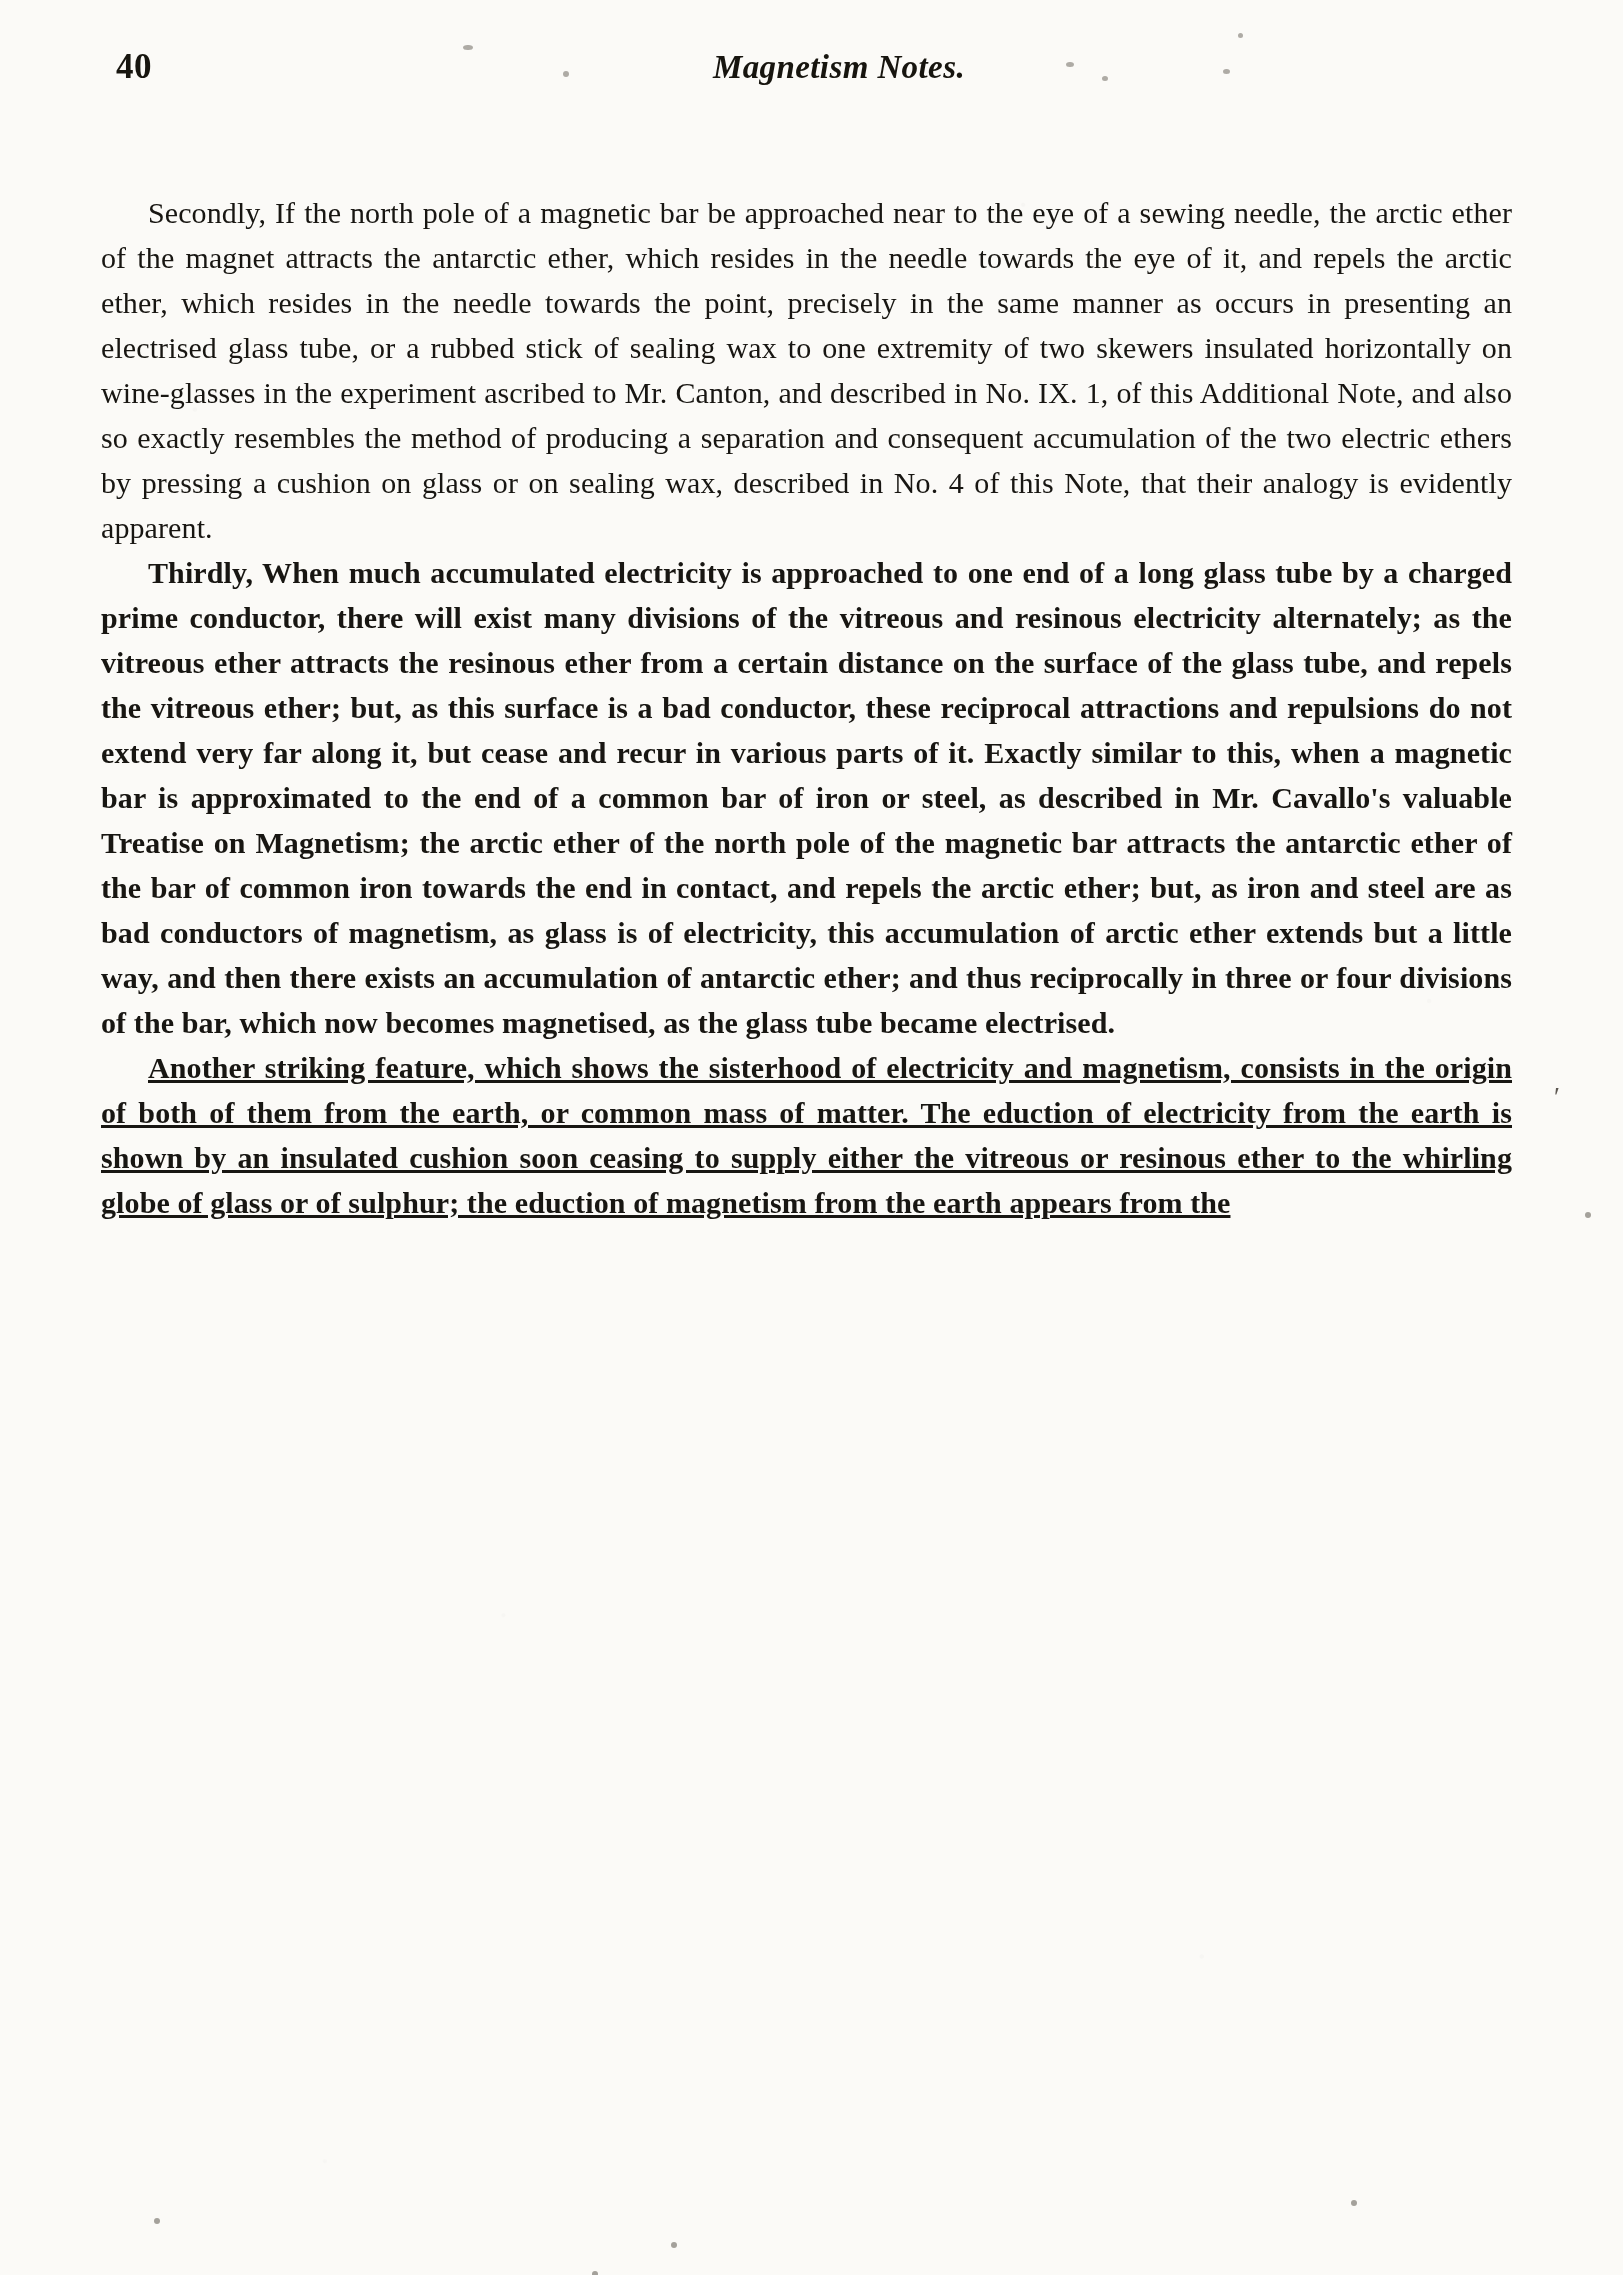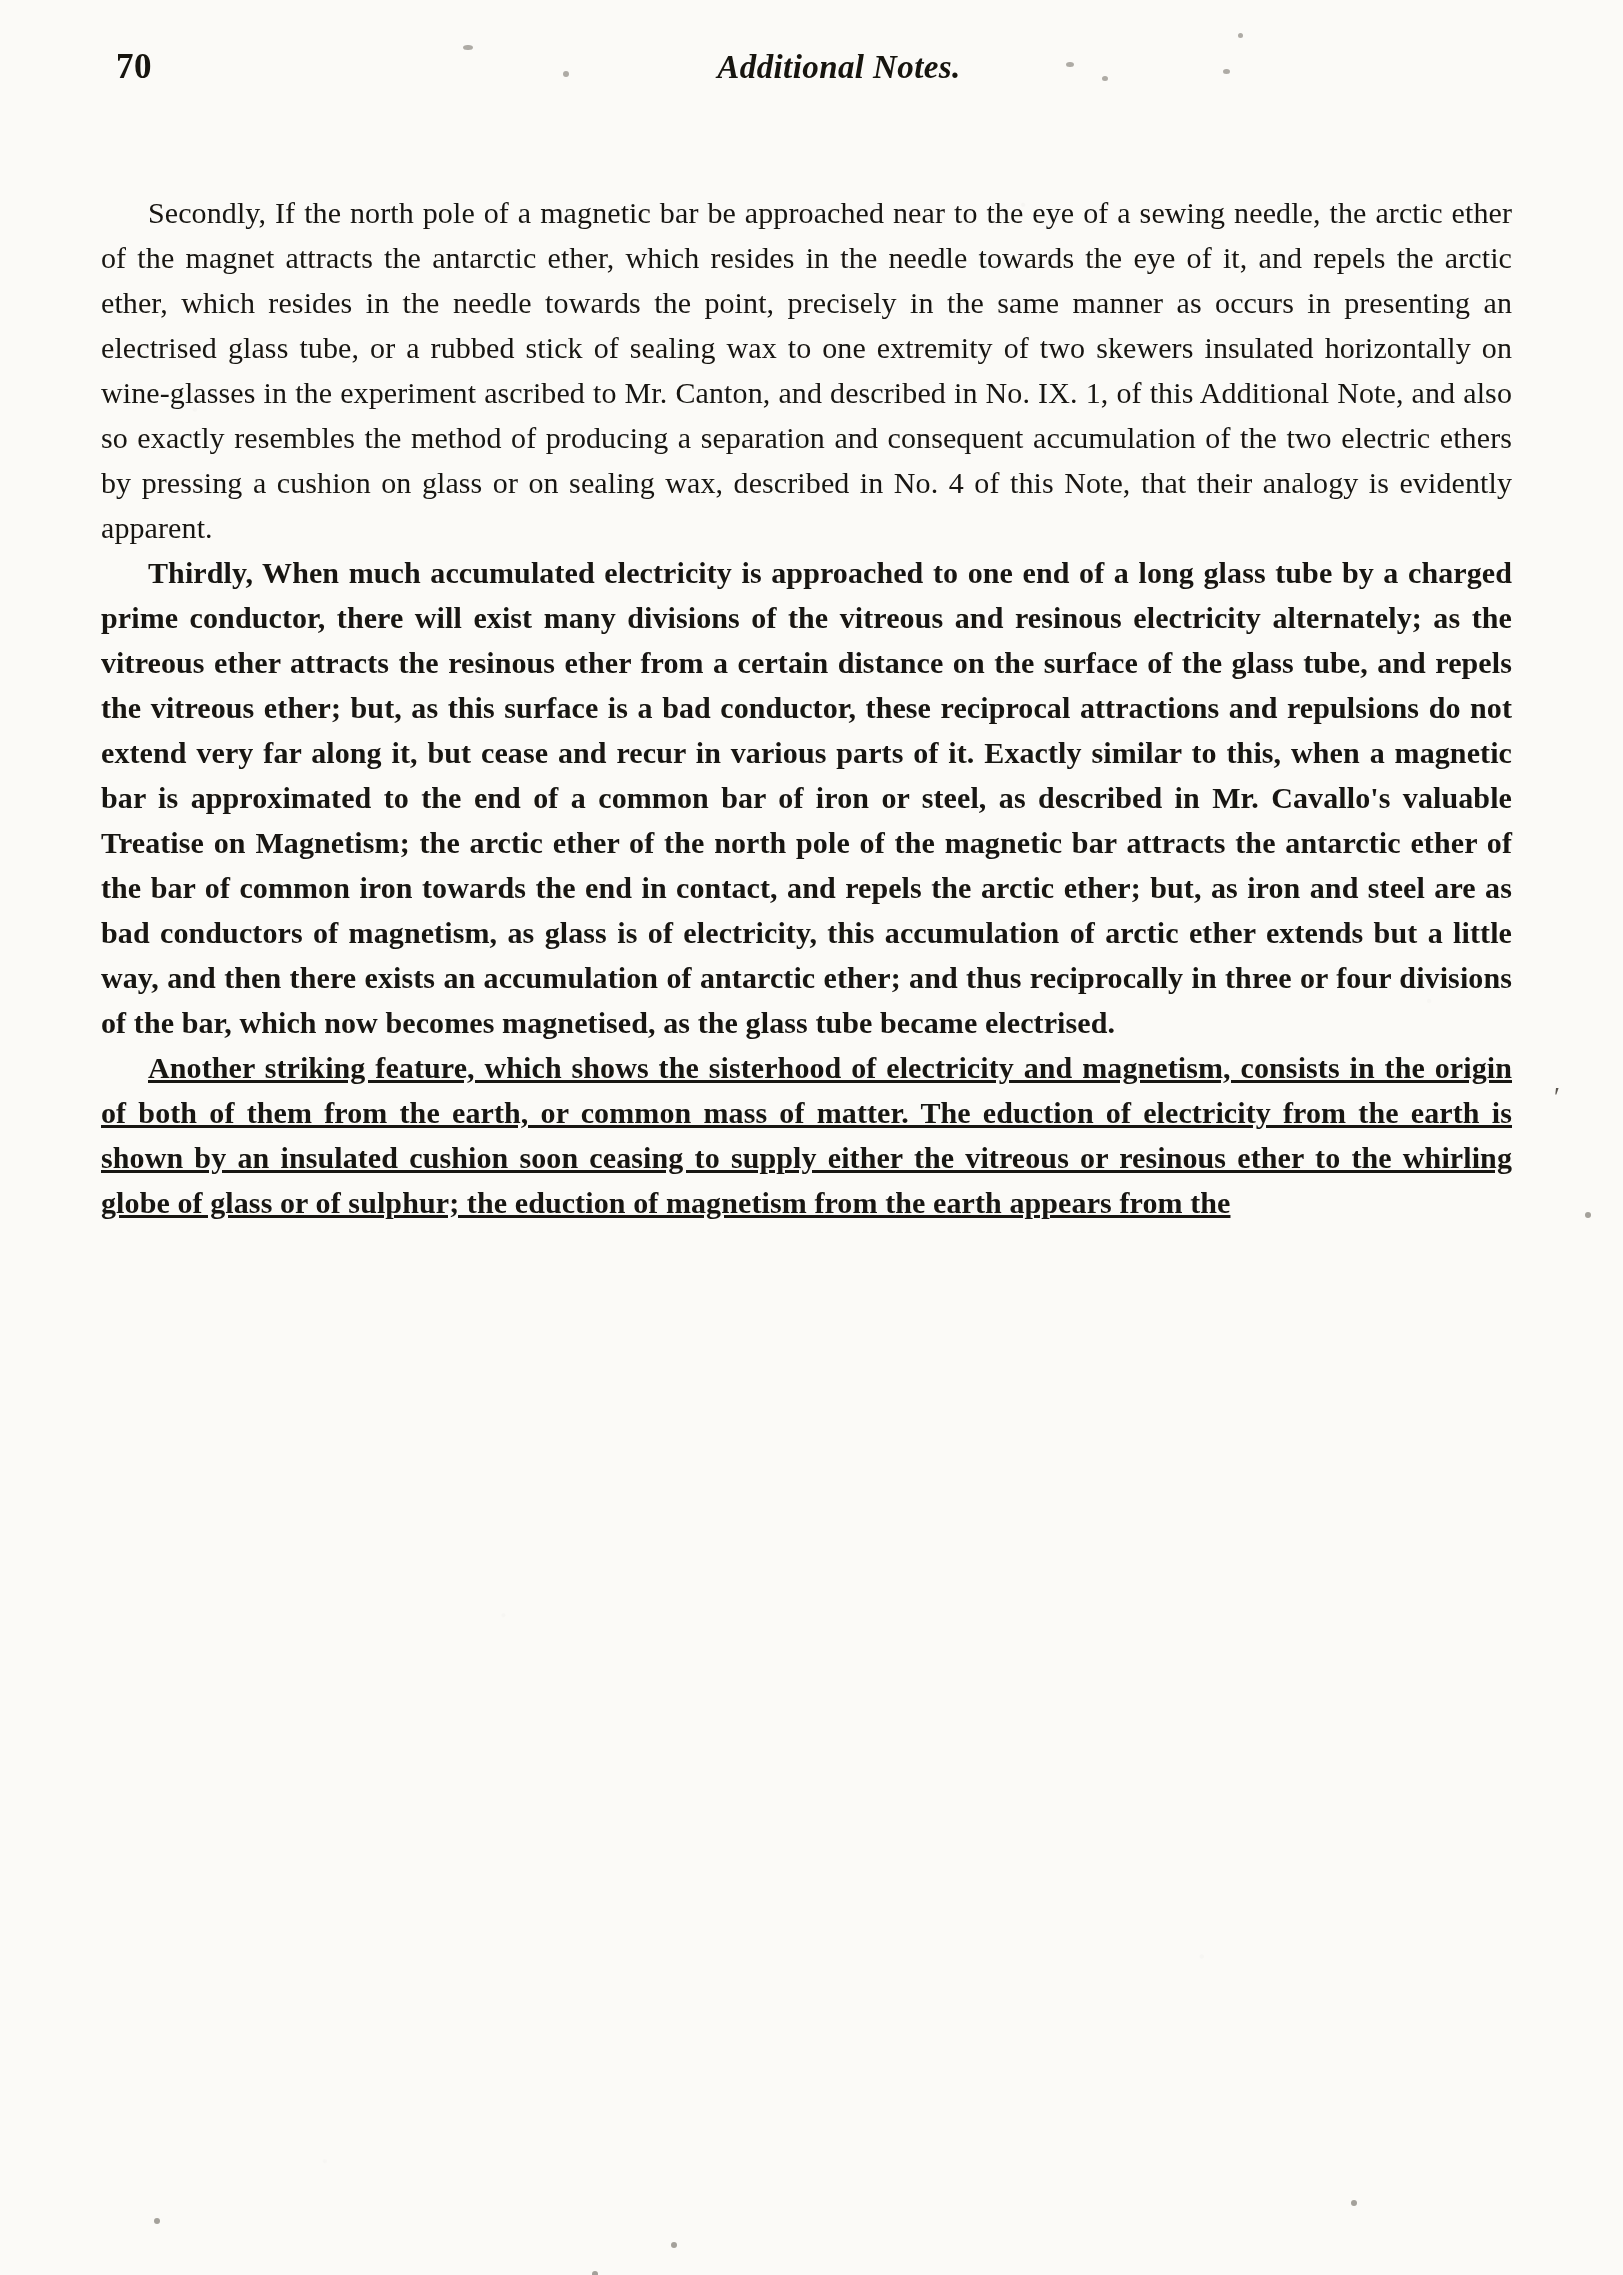--- a/index.html
+++ b/index.html
@@ -107,22 +107,22 @@
     border-radius: 50%;
     opacity: 0.6;
   }
 </style>
 </head>
 <body>
 
 <div class="page">
 
   <div class="header">
-    <div class="folio">70</div>
-    <div class="running-head">Additional Notes.</div>
+    <div class="folio">40</div>
+    <div class="running-head">Magnetism Notes.</div>
   </div>
 
   <div class="speck" style="left:463px; top:45px; width:10px; height:5.4px;"></div>
   <div class="speck" style="left:563px; top:71px; width:6.3px; height:6.3px;"></div>
   <div class="speck" style="left:1066px; top:62px; width:8.1px; height:5.4px;"></div>
   <div class="speck" style="left:1102px; top:76px; width:6.3px; height:5.4px;"></div>
   <div class="speck" style="left:1223px; top:69px; width:7.2px; height:5.4px;"></div>
   <div class="speck" style="left:1238px; top:33px; width:5.4px; height:5.4px;"></div>
 
   <div class="body-block">

